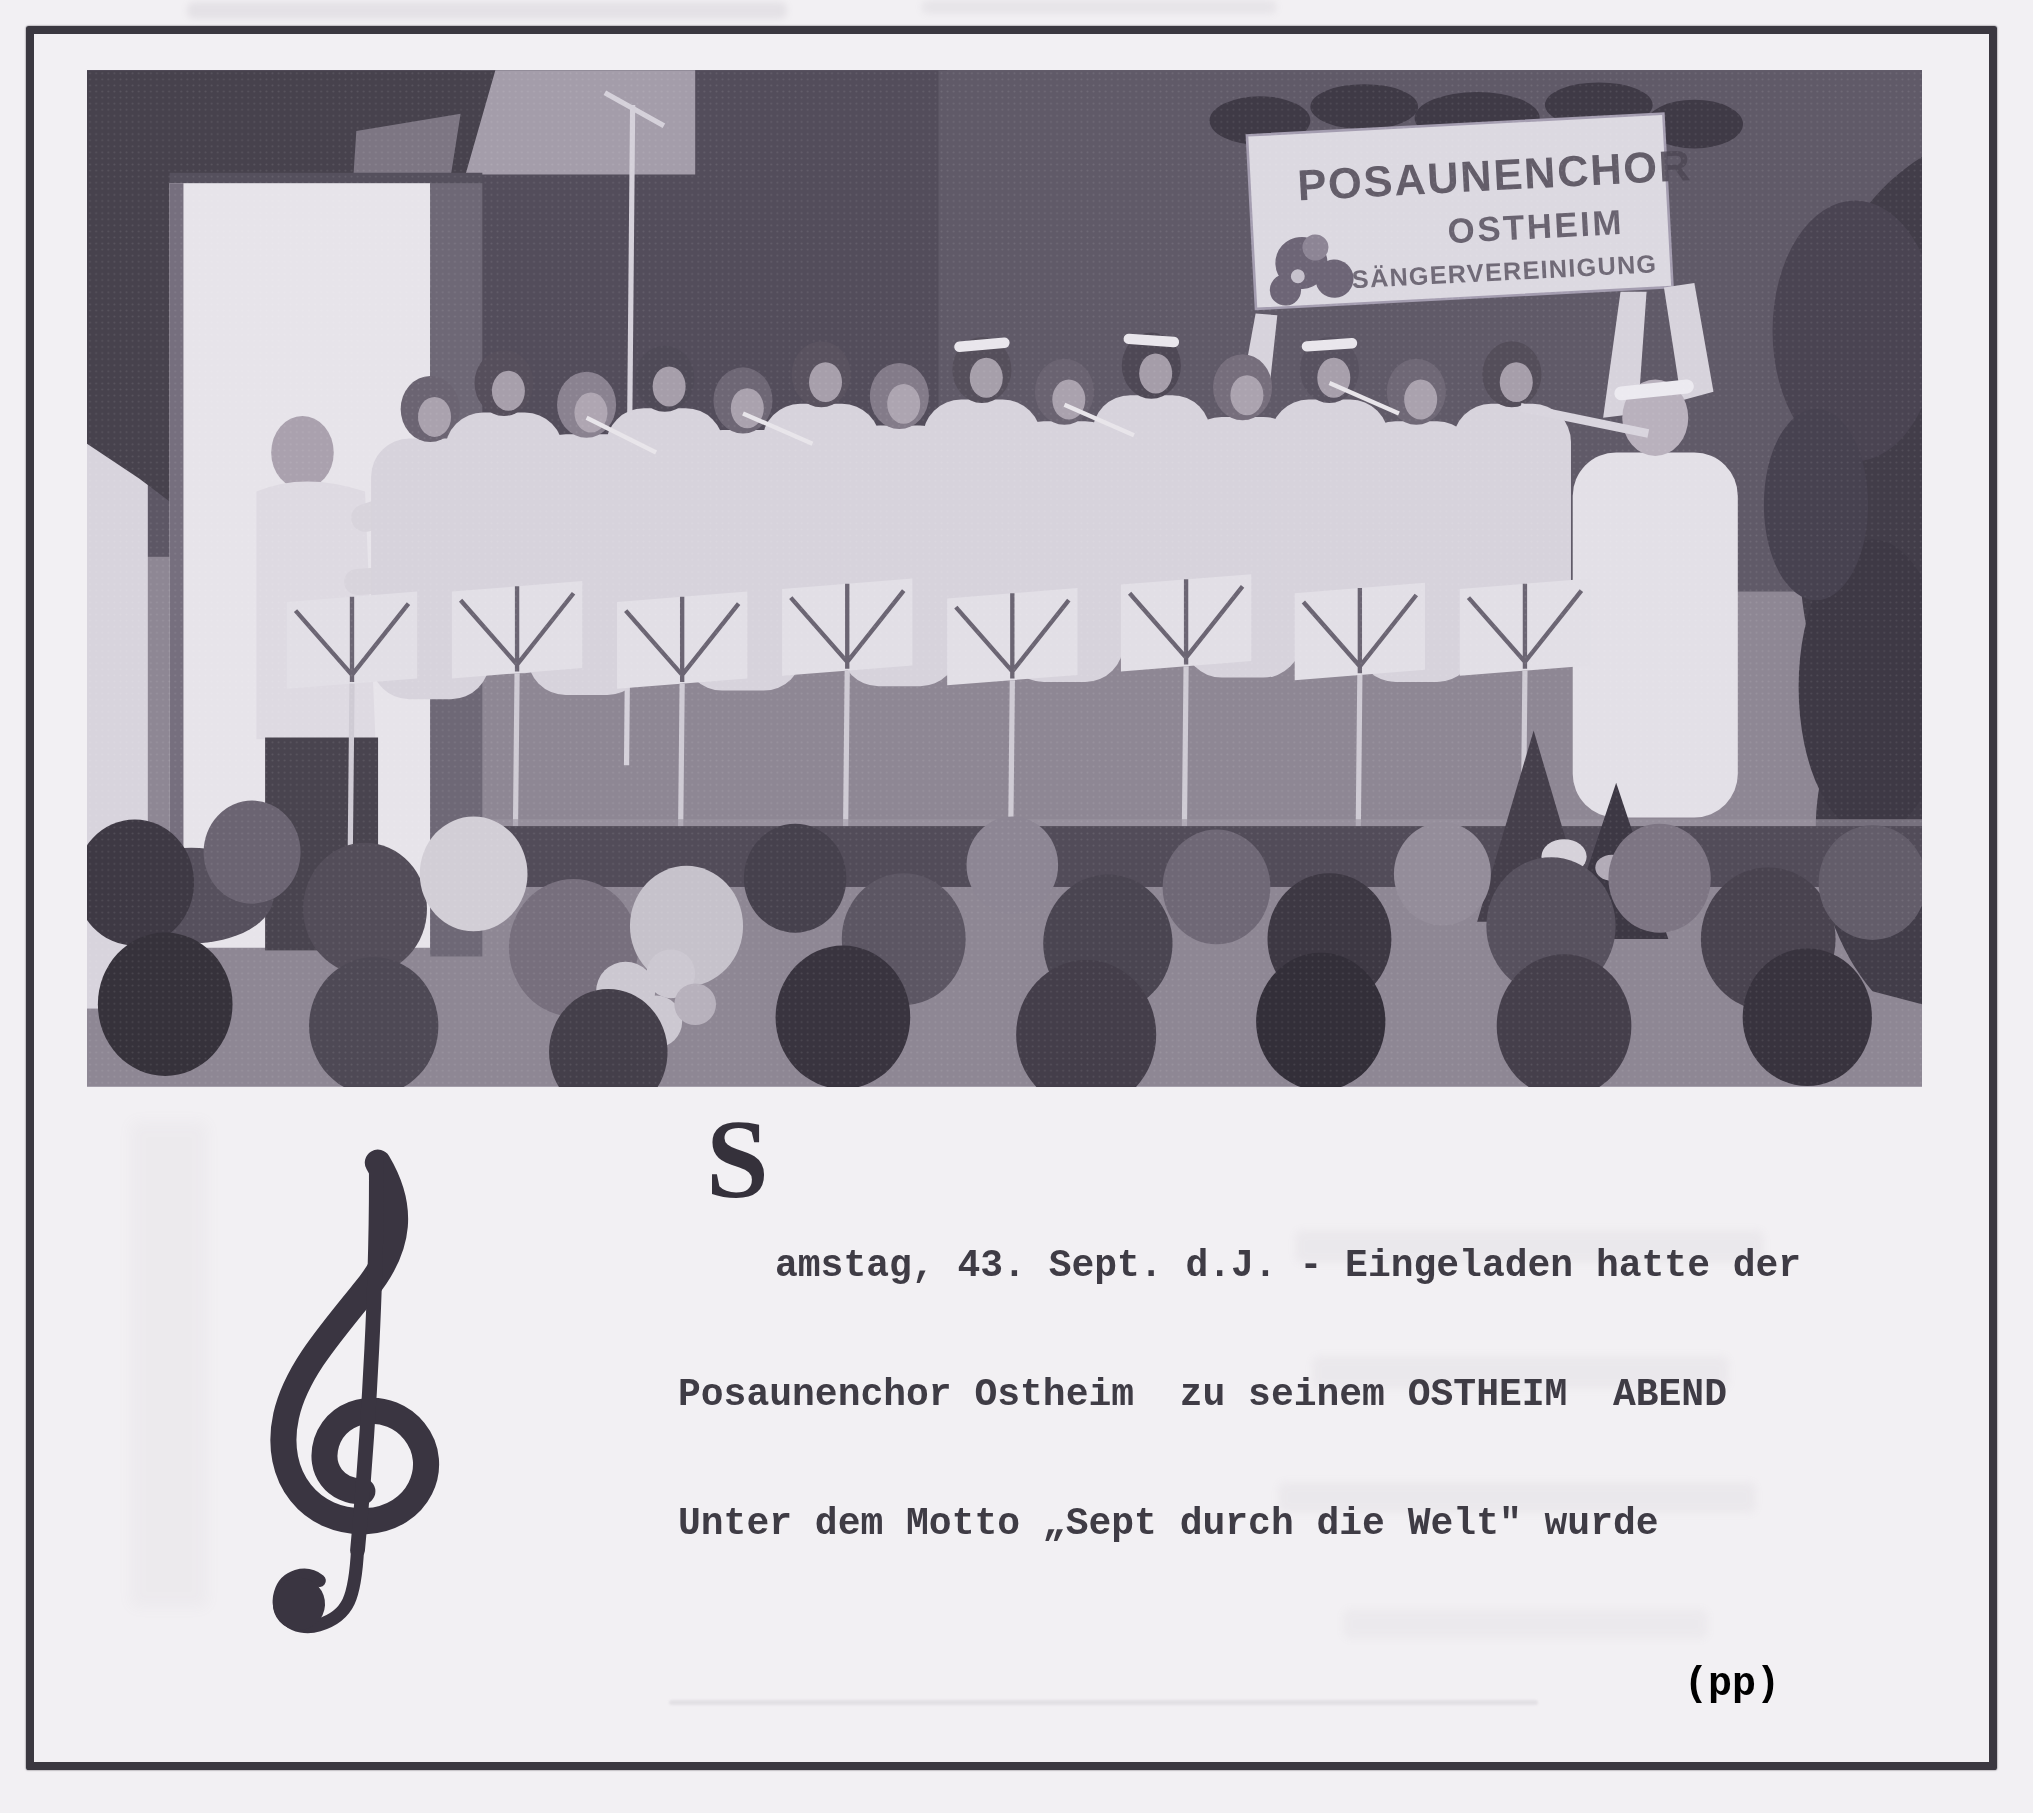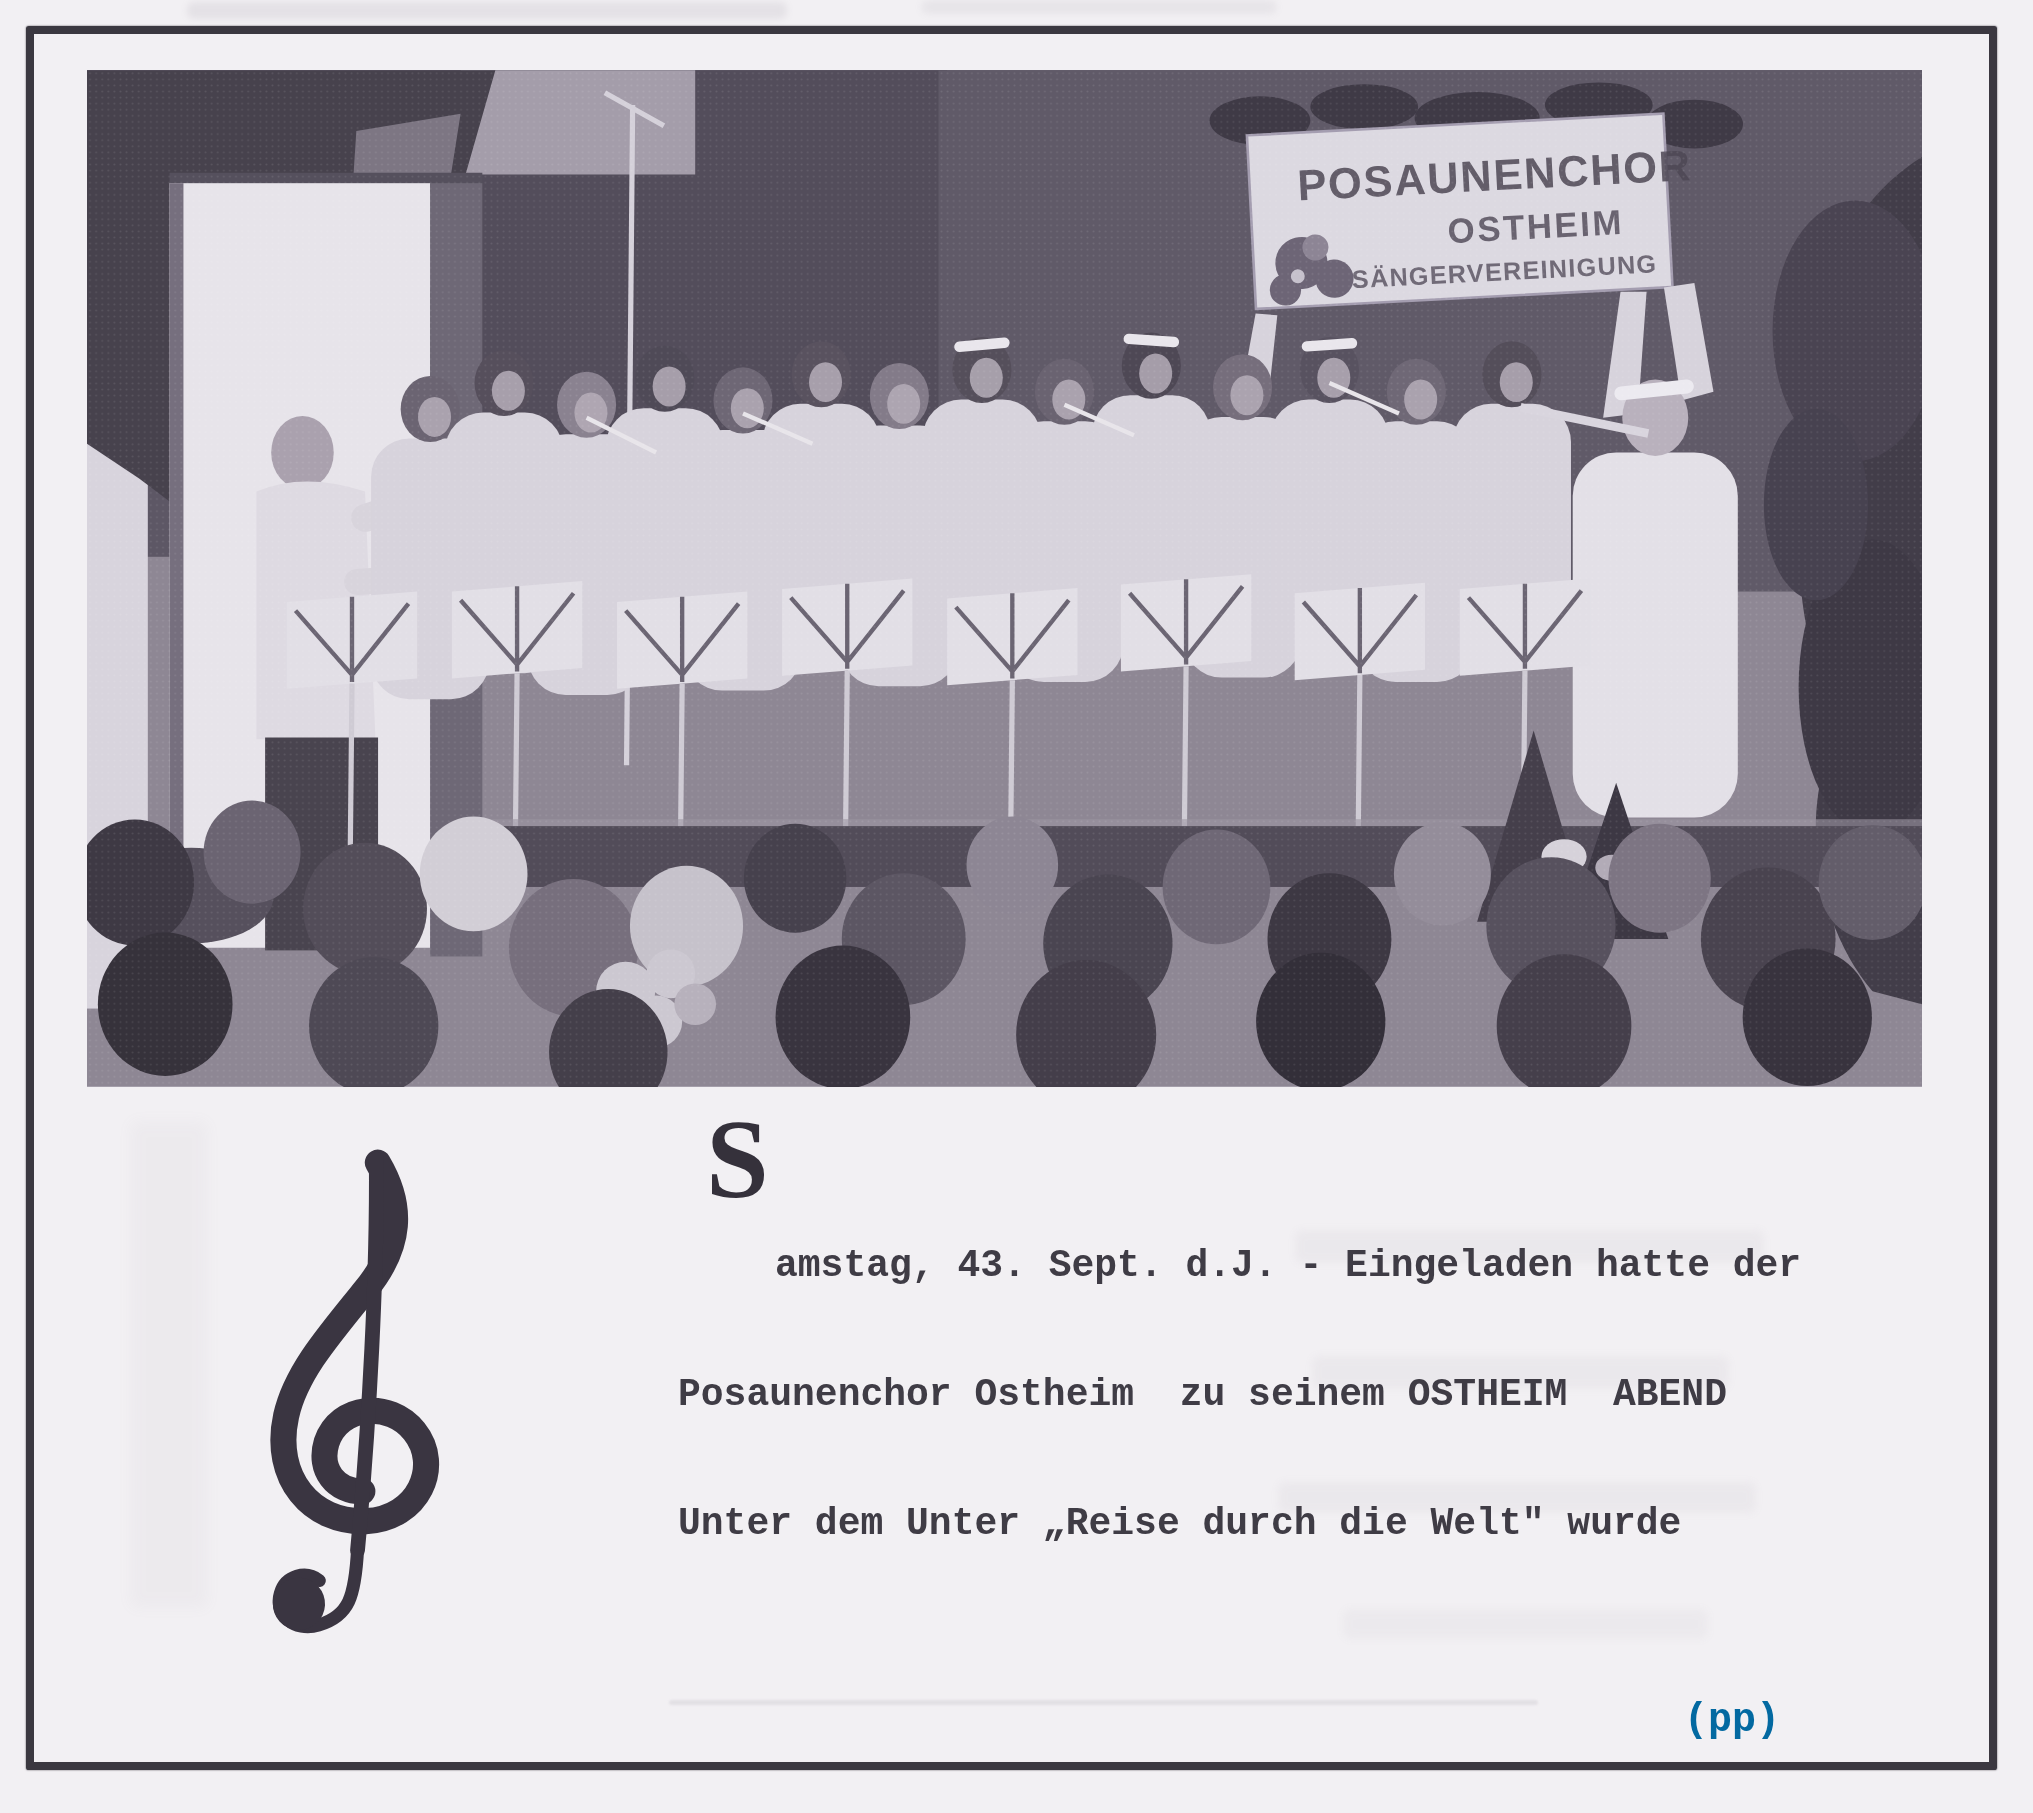--- a/index.html
+++ b/index.html
@@ -30,21 +30,21 @@
   .article .ln{height:43px;}
   .article .ln.first{padding-left:97px;}
   .dropcap{
     position:absolute;left:706px;top:1102px;
     font-family:"Liberation Serif", serif;font-weight:bold;
     font-size:113px;line-height:1;color:#35313b;
   }
   .signature{
     position:absolute;left:1684px;top:1662px;
     font-family:"Liberation Mono", monospace;font-weight:bold;
-    font-size:40px;color:#0369a1;margin-top:36px;
+    font-size:40px;color:#000000;
   }
   .bleed{position:absolute;background:#8f8897;border-radius:7px;pointer-events:none;}
   .b1{left:187px;top:1.7px;width:600px;height:17.4px;opacity:.14;filter:blur(3.5px);}
   .b2{left:921px;top:0;width:356px;height:14px;opacity:.11;filter:blur(3.5px);}
   .b3{left:1295px;top:1230px;width:469px;height:33px;opacity:.07;filter:blur(4.3px);}
   .b4{left:1312px;top:1356px;width:417px;height:33px;opacity:.07;filter:blur(4.3px);}
   .b5{left:1278px;top:1482px;width:478px;height:31px;opacity:.07;filter:blur(4.3px);}
   .b6{left:1343px;top:1609px;width:365px;height:29.5px;opacity:.06;filter:blur(4.3px);}
   .b7{left:669px;top:1700px;width:869px;height:5.2px;opacity:.15;filter:blur(0.9px);}
   .b8{left:130px;top:1121px;width:78px;height:487px;opacity:.05;filter:blur(7px);}
@@ -255,21 +255,21 @@
     <path d="M152 478 C 152 534 146 556 112 568 C 84 578 60 558 66 534 C 71 513 94 506 110 517" stroke-width="15"></path>
     <circle cx="88" cy="545" r="30" fill="#3a3541" stroke="none"></circle>
   </g>
 </svg>
 </div>
 
 <div class="dropcap">S</div>
 <div class="article">
   <div class="ln first">amstag, 43. Sept. d.J. - Eingeladen hatte der</div>
   <div class="ln">Posaunenchor Ostheim  zu seinem OSTHEIM  ABEND</div>
-  <div class="ln">Unter dem Unter „Reise durch die Welt" wurde</div>
+  <div class="ln">Unter dem Motto „Sept durch die Welt" wurde</div>
   
   
   
   
   
   
   
 </div>
 
 <div class="signature">(pp)</div>

